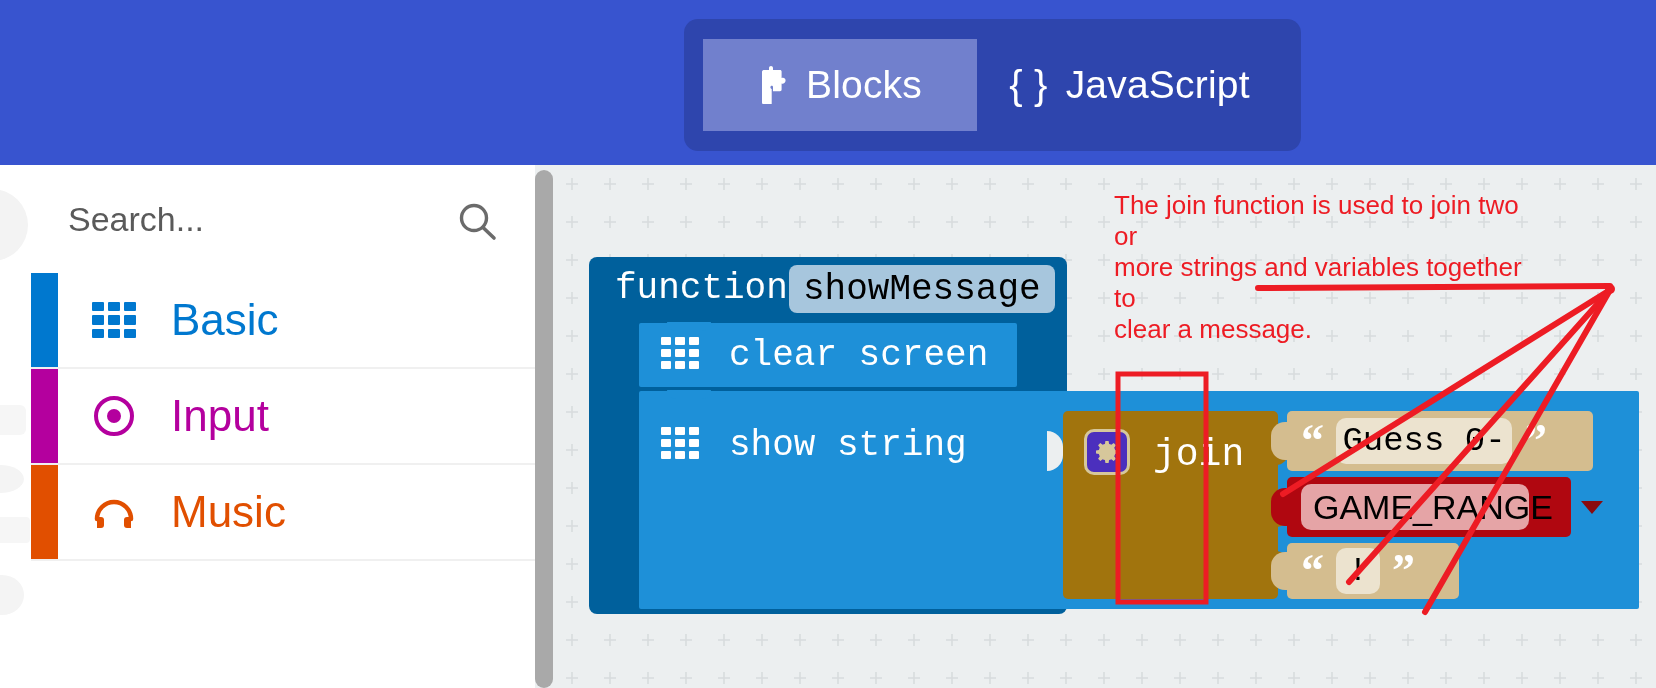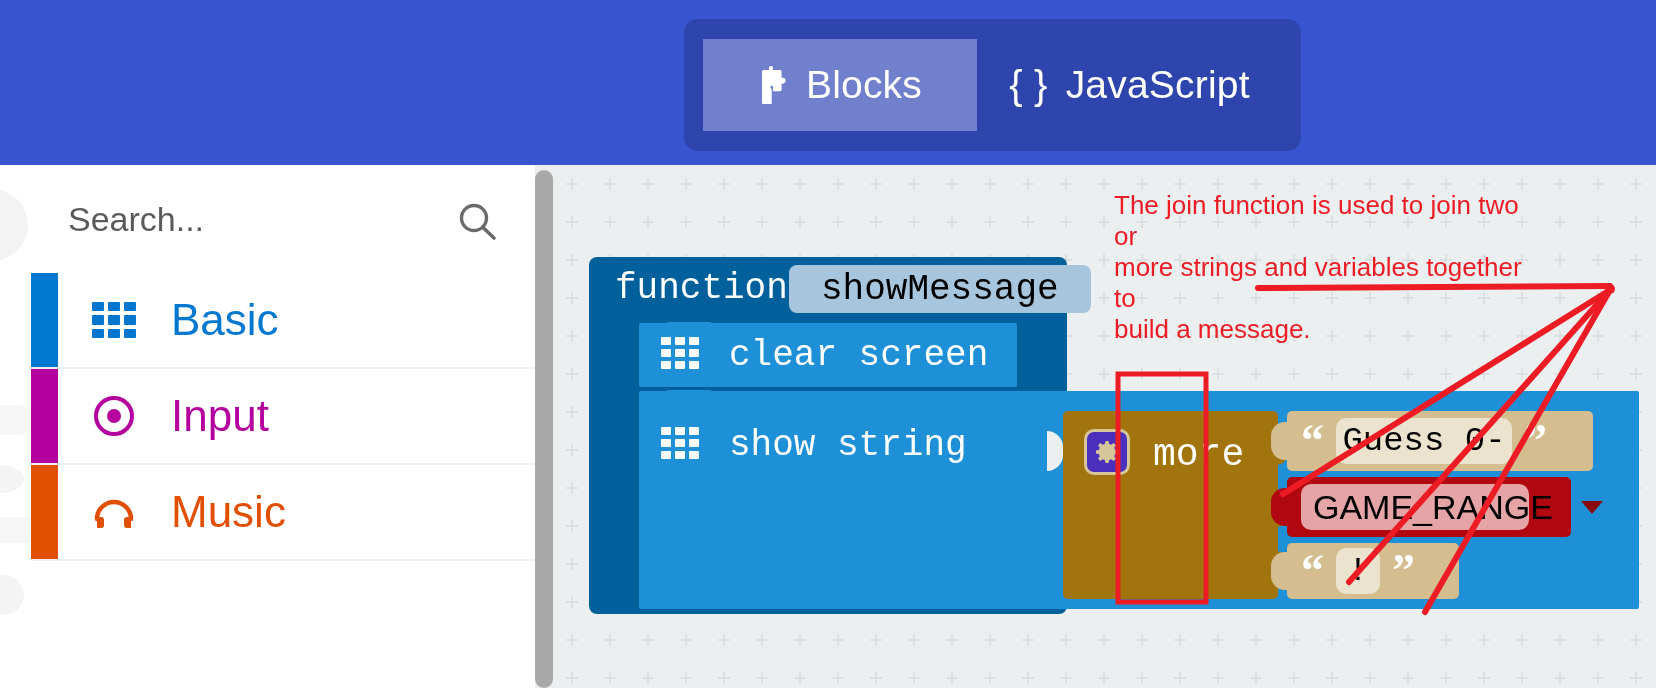--- a/index.html
+++ b/index.html
@@ -222,21 +222,21 @@
     left: 26px; top: 11px;
     color: #ffffff;
     font-family: "Liberation Mono", monospace;
     font-size: 36px;
     letter-spacing: 0px;
   }
   #function-name {
     position: absolute;
     left: 200px; top: 8px;
     height: 48px;
-    padding: 0 32px;
+    padding: 0 14px;
     background: #a7c6dd;
     border-radius: 8px;
     color: #000000;
     font-family: "Liberation Mono", monospace;
     font-size: 36px;
     display: flex;
     align-items: center;
   }
 
   .stmt-block {
@@ -532,21 +532,21 @@
 
       <span class="socket" style="left:408px; top:40px;"></span>
 
       <div id="join-block">
         <span id="join-gear">
           <svg width="28" height="28" viewBox="0 0 28 28" aria-hidden="true">
             <path fill="#d6c79b" d="M14 9.4a4.6 4.6 0 1 0 0 9.2 4.6 4.6 0 0 0 0-9.2zm0 7a2.4 2.4 0 1 1 0-4.8 2.4 2.4 0 0 1 0 4.8z"></path>
             <path fill="#d6c79b" d="M25 15.6v-3.2l-2.9-.5a8.6 8.6 0 0 0-.9-2.2l1.7-2.4-2.2-2.2-2.4 1.7a8.6 8.6 0 0 0-2.2-.9L15.6 3h-3.2l-.5 2.9c-.8.2-1.5.5-2.2.9L7.3 5.1 5.1 7.3l1.7 2.4c-.4.7-.7 1.4-.9 2.2L3 12.4v3.2l2.9.5c.2.8.5 1.5.9 2.2l-1.7 2.4 2.2 2.2 2.4-1.7c.7.4 1.4.7 2.2.9l.5 2.9h3.2l.5-2.9c.8-.2 1.5-.5 2.2-.9l2.4 1.7 2.2-2.2-1.7-2.4c.4-.7.7-1.4.9-2.2l2.9-.5z"></path>
           </svg>
         </span>
-        <span id="join-label">more</span>
+        <span id="join-label">join</span>
 
         <span class="join-tab" style="top:18px;"></span>
         <span class="join-tab" style="top:80px;"></span>
         <span class="join-tab" style="top:140px;"></span>
       </div>
 
       <div class="arg-block str-block" style="left:648px; top:20px; width:292px; height:60px; padding-left:14px; gap:12px;">
         <span class="arg-tab str-block" style="top:11px;"></span>
         <span class="quote">“</span>
         <span class="str-field" style="width:176px;">Guess 0-</span>
@@ -568,21 +568,21 @@
         <span class="quote">”</span>
       </div>
 
     </div>
   </div>
 
 </div>
 
 <div id="annotation-text">The join function is used to join two or
 more strings and variables together to
-build a message.</div>
+clear a message.</div>
 
 <svg id="annotation-svg" aria-hidden="true">
 
   <rect x="1118" y="374" width="88" height="228" fill="none" stroke="#ed1c24" stroke-width="5"></rect>
 
   <line x1="1258" y1="288" x2="1610" y2="286" stroke="#ed1c24" stroke-width="6" stroke-linecap="round"></line>
 
   <line x1="1610" y1="290" x2="1283" y2="494" stroke="#ed1c24" stroke-width="6" stroke-linecap="round"></line>
   <line x1="1610" y1="290" x2="1349" y2="582" stroke="#ed1c24" stroke-width="6" stroke-linecap="round"></line>
   <line x1="1610" y1="290" x2="1425" y2="612" stroke="#ed1c24" stroke-width="6" stroke-linecap="round"></line>

